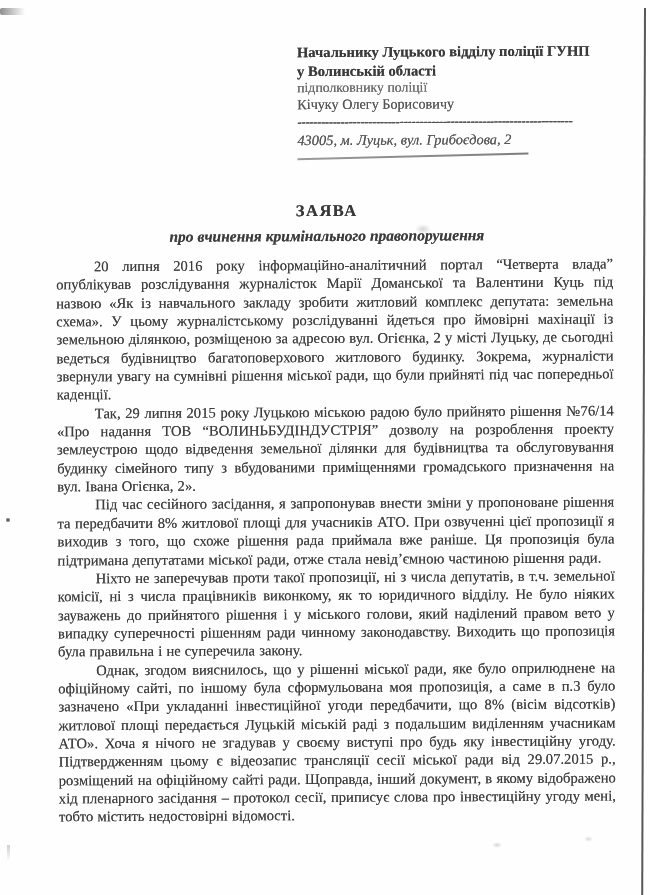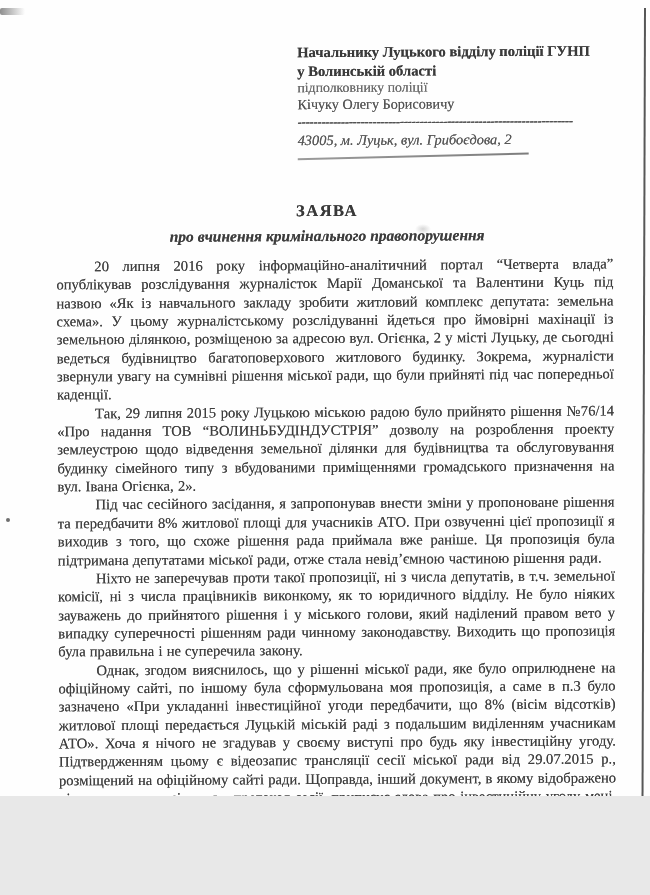--- a/index.html
+++ b/index.html
@@ -3,21 +3,21 @@
 <meta charset="utf-8">
 <style>
   html, body {
     margin: 0;
     padding: 0;
     background: #e8e8e8;
   }
   .page {
     position: relative;
     width: 650px;
-    height: 796px;
+    height: 895px;
     background: #fefefe;
     overflow: hidden;
     font-family: "Liberation Serif", "DejaVu Serif", serif;
     color: #3e3e3e;
   }
   .content {
     position: absolute;
     inset: 0;
     transform: rotate(-0.3deg);
     transform-origin: 50% 50%;

